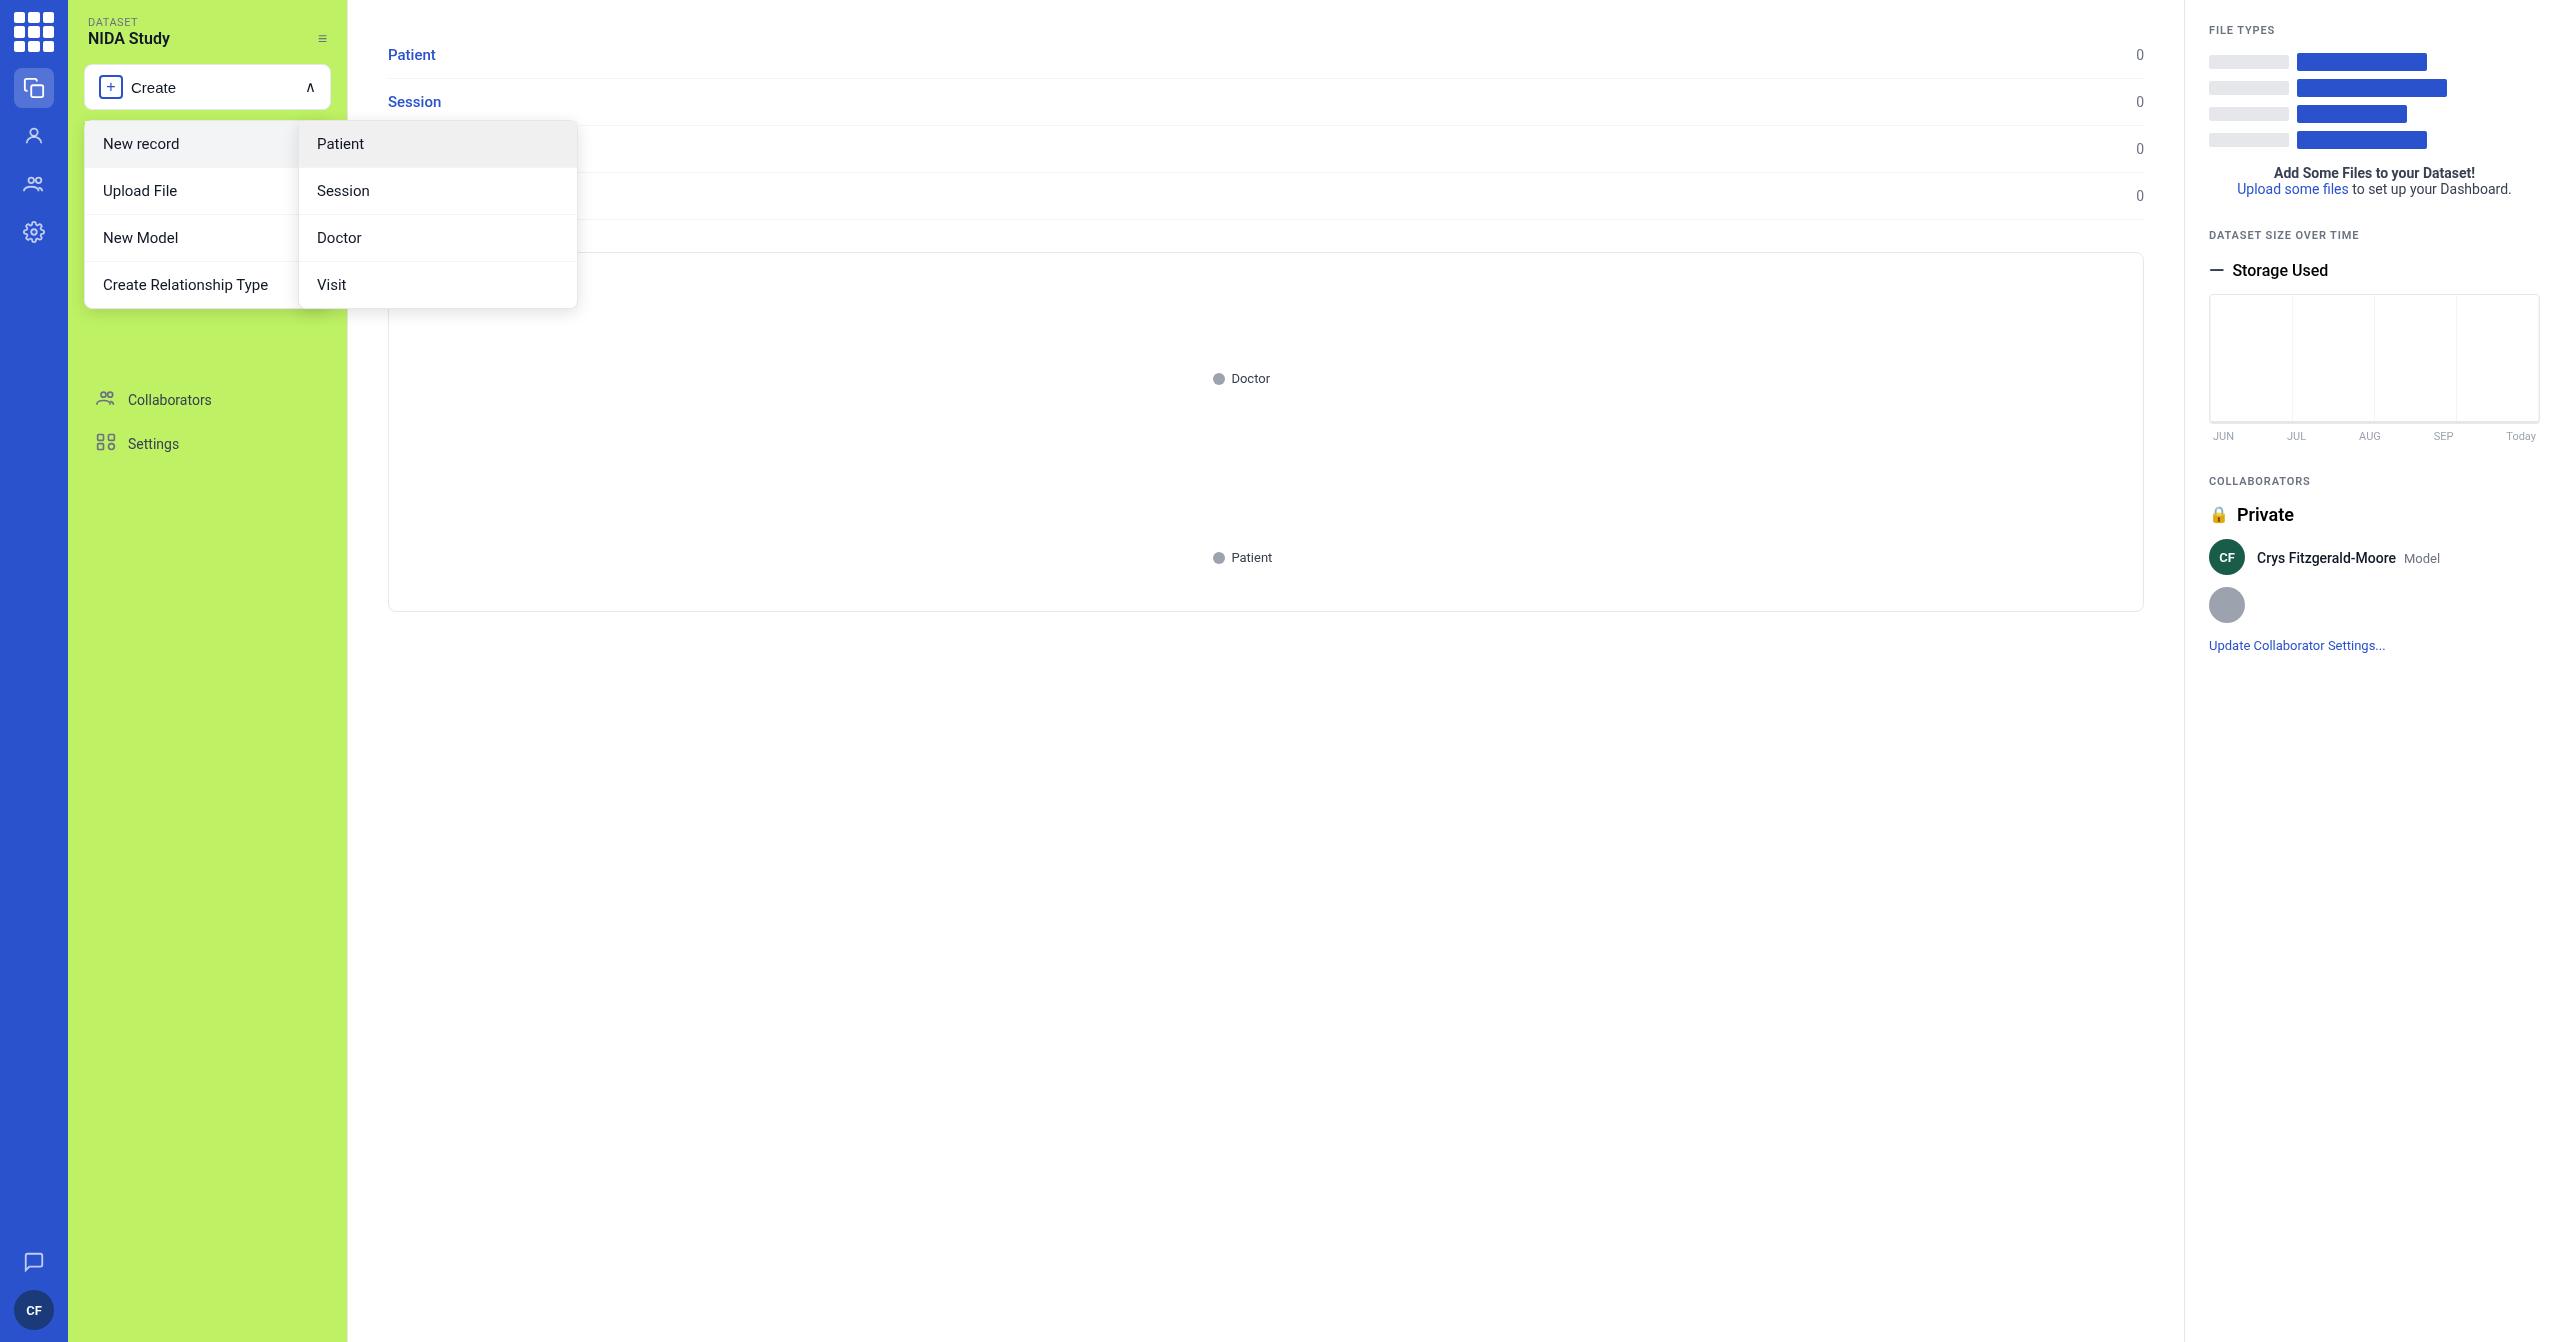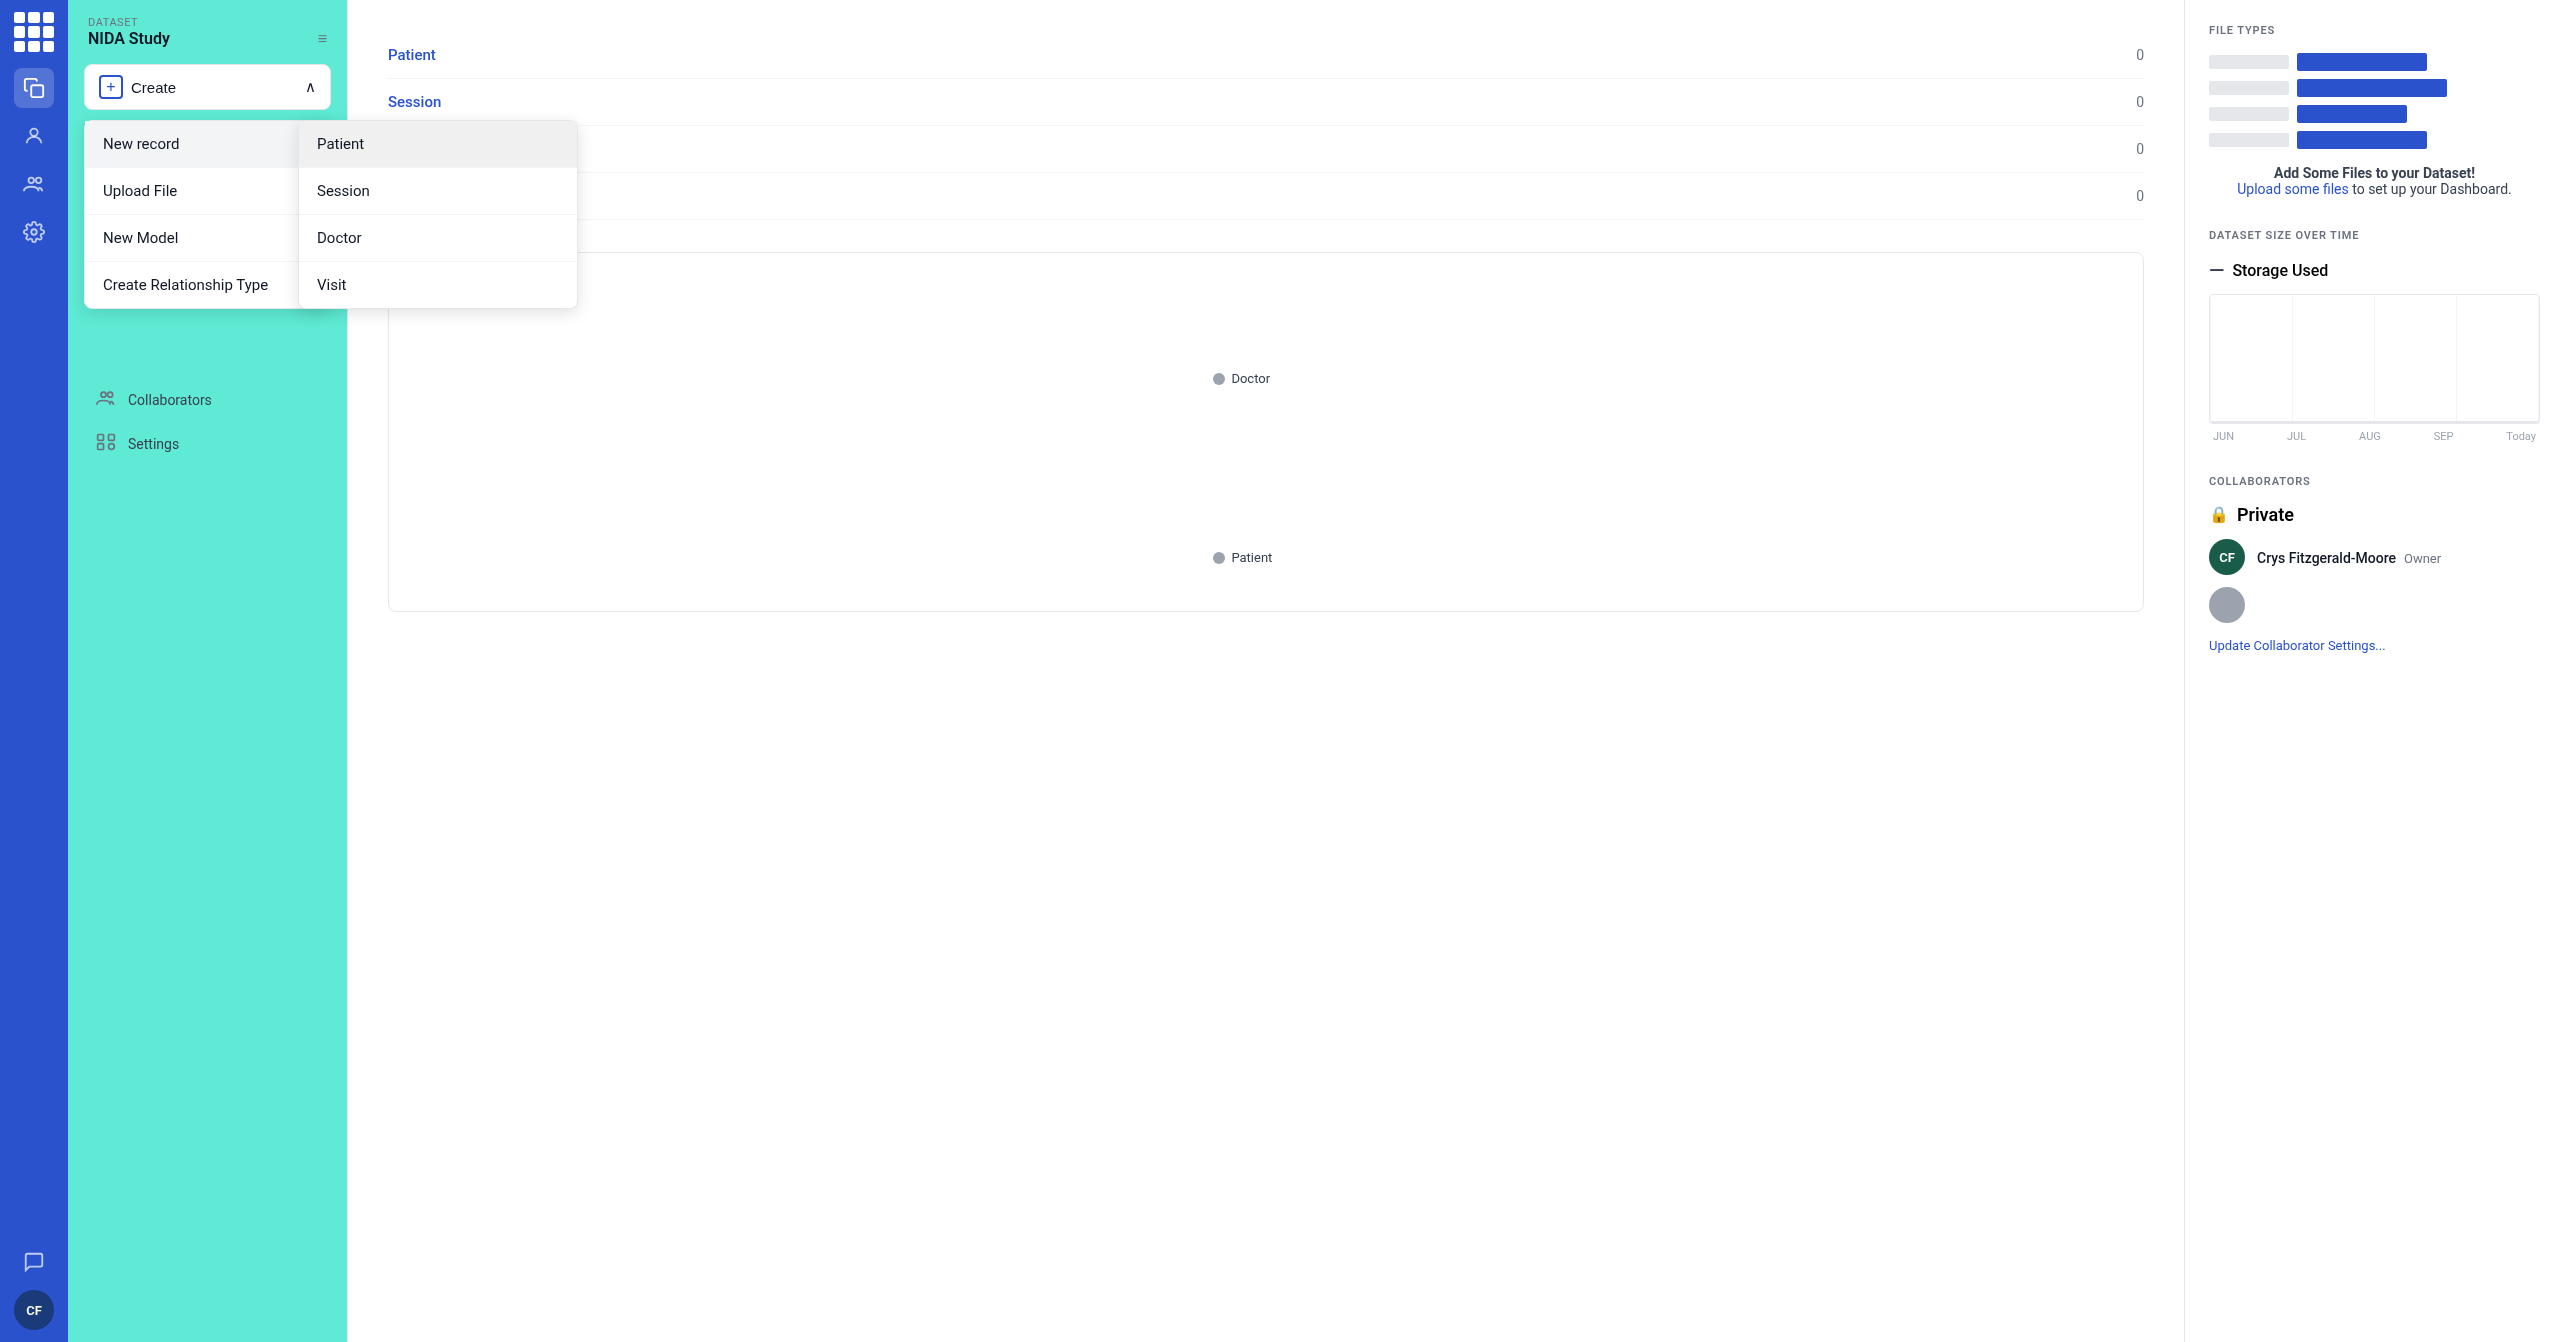--- a/index.html
+++ b/index.html
@@ -40,21 +40,21 @@
       border-radius: 50%;
       background: #1a3a7a;
       display: flex; align-items: center; justify-content: center;
       color: white; font-size: 13px; font-weight: 600;
       cursor: pointer;
     }
 
     
     .left-panel {
       width: 280px;
-      background: #5eead4;
+      background: #bef264;
       border-right: 1px solid #e5e7eb;
       display: flex;
       flex-direction: column;
       flex-shrink: 0;
       z-index: 50;
       position: relative;
     }
     .left-panel-header {
       padding: 16px 20px 8px;
     }
@@ -502,21 +502,21 @@
   <div class="panel-section collab-section">
     <div class="panel-section-title">COLLABORATORS</div>
     <div class="lock-row">
       <span class="lock-icon">🔒</span>
       <span>Private</span>
     </div>
     <div class="collab-item">
       <div class="collab-avatar">CF</div>
       <div>
         <span class="collab-name">Crys Fitzgerald-Moore</span>
-        <span class="collab-role">Owner</span>
+        <span class="collab-role">Model</span>
       </div>
     </div>
     <div class="collab-item">
       <div class="collab-avatar collab-avatar-gray"></div>
     </div>
     <div>
       <span class="update-link">Update Collaborator Settings...</span>
     </div>
   </div>
 </div>

